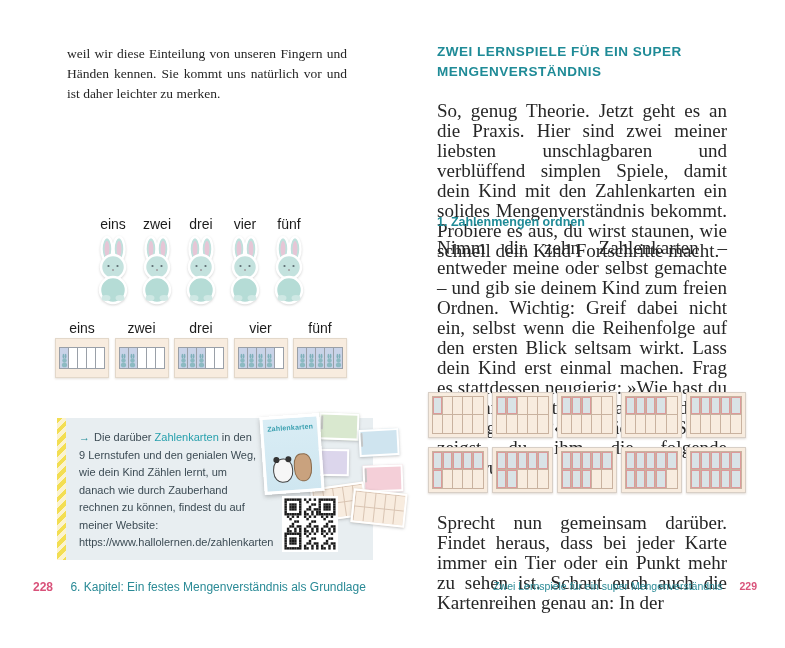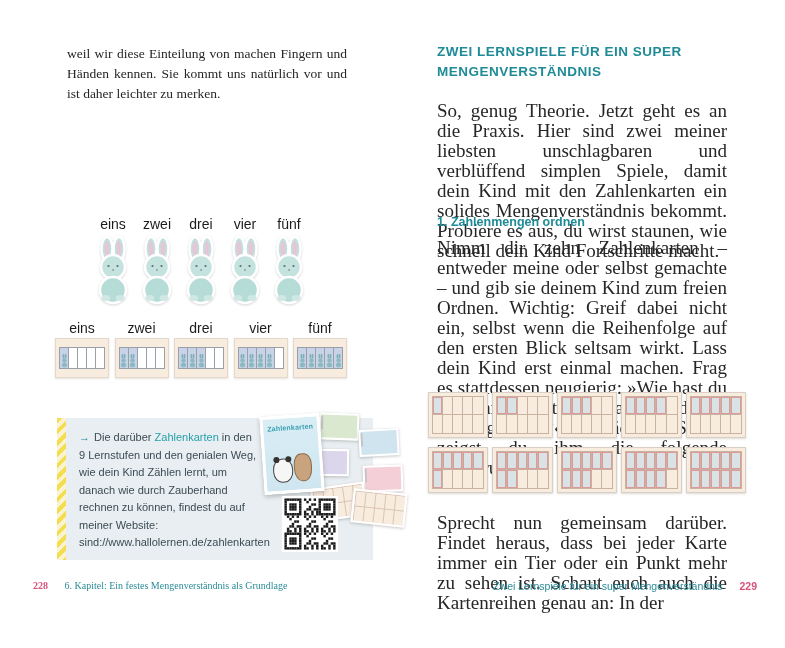--- a/index.html
+++ b/index.html
@@ -53,21 +53,21 @@
   .sc-blue{background:#cfe4ef;right:8px;top:16px;transform:rotate(-3deg);}
   .sc-purple{background:#dcd6ec;right:58px;top:36px;transform:rotate(1deg);}
   .sc-pink{background:#f4cfd8;right:4px;top:52px;transform:rotate(-2deg);}
   .gridcard{position:absolute;width:50px;height:30px;background:#f8ecdf;border:2px solid #fff;box-shadow:0 1px 3px rgba(90,90,90,.35);
       background-image:linear-gradient(#d9c4b2 1px,transparent 1px),linear-gradient(90deg,#d9c4b2 1px,transparent 1px);
       background-size:10px 15px;}
   .gc1{left:52px;top:72px;transform:rotate(-8deg);}
   .gc2{left:92px;top:78px;transform:rotate(6deg);}
   #qr{position:absolute;left:225px;top:78px;width:56px;height:56px;background:#fff;}
 
-  #footer-left{position:absolute;left:33px;top:580px;font-family:Liberation Serif, serif;font-size:10px;}
+  #footer-left{position:absolute;left:33px;top:580px;font-family:Liberation Sans, sans-serif;font-size:12px;}
   #footer-right{position:absolute;right:28px;top:580px;font-family:"Liberation Sans",sans-serif;font-size:10.5px;text-align:right;}
   .pagenum{color:#d9527a;font-weight:bold;}
   .foot-title{color:#2a8a96;}
   #footer-left .foot-title{margin-left:14px;}
   #footer-right .pagenum{margin-left:14px;}
 
   
   #rp-heading{position:absolute;left:437px;top:42px;width:270px;font-family:"Liberation Sans",sans-serif;
       font-size:13.5px;font-weight:bold;line-height:20px;color:#1f8b97;letter-spacing:.5px;}
   #rp-intro{position:absolute;left:437px;top:101px;width:290px;}
@@ -87,21 +87,21 @@
   .tile .band{height:5px;background:#eeb9b6;border-bottom:1px solid #dc9a9a;}
   .tile .animal{width:5px;height:7px;margin:2px auto 0;background:#5f5850;border-radius:45% 45% 30% 30%;}
   #rp-body2{position:absolute;left:437px;top:513px;width:290px;}
 </style>
 </head>
 <body>
 
 <div id="spread">
 
   <div id="bullet-block">
-    <div class="bullet-item">weil wir diese Einteilung von machen Fingern und Händen kennen. Sie kommt uns natürlich vor und ist daher leichter zu merken.</div>
+    <div class="bullet-item">weil wir diese Einteilung von unseren Fingern und Händen kennen. Sie kommt uns natürlich vor und ist daher leichter zu merken.</div>
   </div>
 
 
   <div id="fig-bunnies">
     <div id="bunny-labels" class="sans">
         <span>eins</span>
         <span>zwei</span>
         <span>drei</span>
         <span>vier</span>
         <span>fünf</span>
@@ -355,21 +355,21 @@
           <span class="gridcard gc1"></span>
           <span class="gridcard gc2"></span>
           <span class="prod-box">
             <span class="prod-title">Zahlenkarten</span>
             <span class="panda"></span>
             <span class="owl"></span>
           </span>
         </span>
       </span>
       <span class="arrow">→</span><span>Die darüber </span><span class="hl">Zahlenkarten</span><span> in den 9 Lernstufen und den genialen Weg, wie dein Kind Zählen lernt, um danach wie durch Zauberhand rechnen zu können, findest du auf meiner Website:</span><br>
-      <span>sind://www.hallolernen.de/zahlenkarten</span>
+      <span>https://www.hallolernen.de/zahlenkarten</span>
     </div>
     <div id="qr"><svg width="56" height="56">
           <rect width="56" height="56" fill="#fff"></rect>
           <rect x="21.91304347826087" y="2.4347826086956523" width="2.4347826086956523" height="2.4347826086956523" fill="#1a1a1a"></rect>
           <rect x="26.782608695652176" y="2.4347826086956523" width="2.4347826086956523" height="2.4347826086956523" fill="#1a1a1a"></rect>
           <rect x="31.65217391304348" y="2.4347826086956523" width="2.4347826086956523" height="2.4347826086956523" fill="#1a1a1a"></rect>
           <rect x="24.347826086956523" y="4.869565217391305" width="2.4347826086956523" height="2.4347826086956523" fill="#1a1a1a"></rect>
           <rect x="29.217391304347828" y="7.304347826086957" width="2.4347826086956523" height="2.4347826086956523" fill="#1a1a1a"></rect>
           <rect x="31.65217391304348" y="7.304347826086957" width="2.4347826086956523" height="2.4347826086956523" fill="#1a1a1a"></rect>
           <rect x="26.782608695652176" y="9.73913043478261" width="2.4347826086956523" height="2.4347826086956523" fill="#1a1a1a"></rect>

